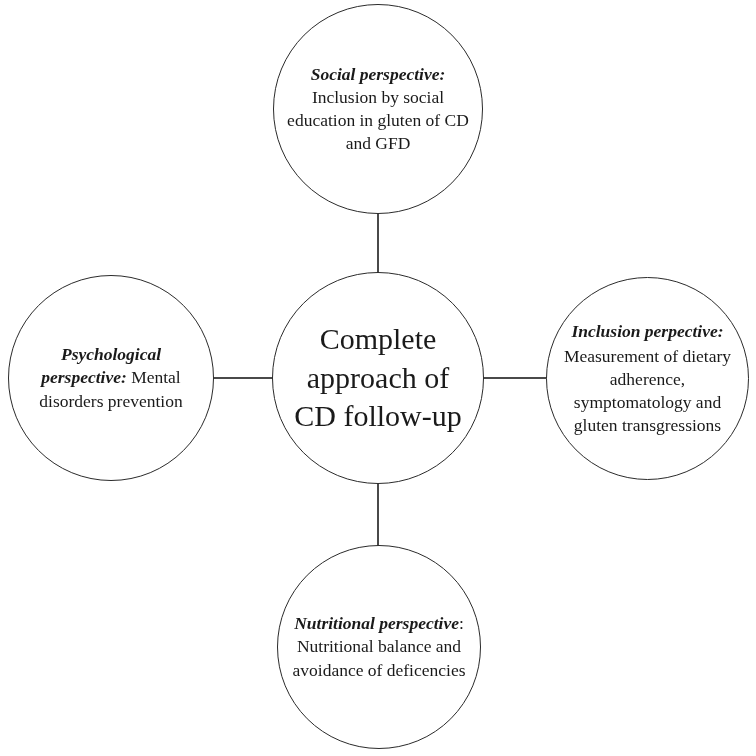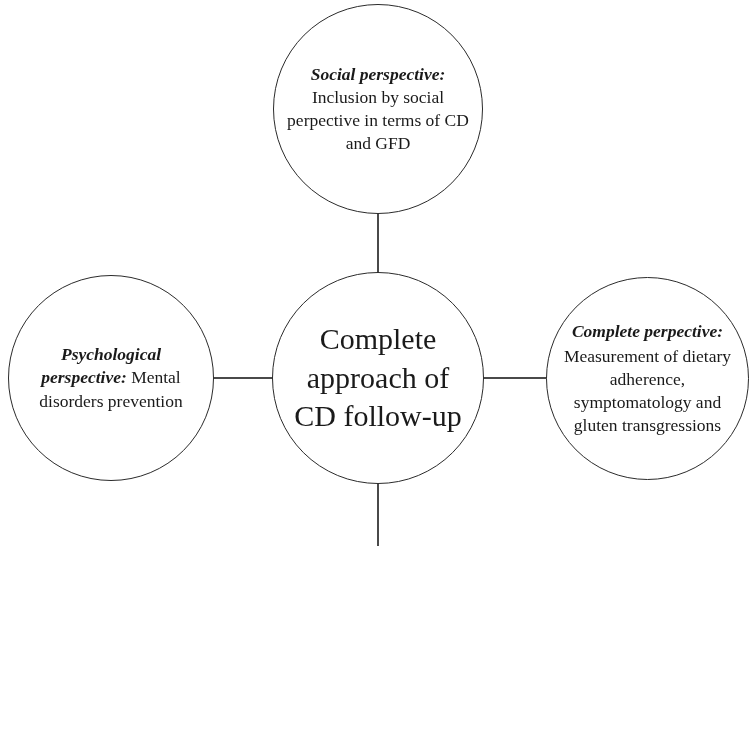--- a/index.html
+++ b/index.html
@@ -114,29 +114,32 @@
 <body>
 
 <div id="diagram">
 
   <div class="connector vertical" id="connector-top"></div>
   <div class="connector vertical" id="connector-bottom"></div>
   <div class="connector horizontal" id="connector-left"></div>
   <div class="connector horizontal" id="connector-right"></div>
 
   <div class="node" id="node-social">
-    <span class="node-text"><span class="label">Social perspective:</span><span>Inclusion by social perpective in terms of CD and GFD</span></span>
+    <span class="node-text"><span class="label">Social perspective:</span><span>Inclusion by social education in gluten of CD and GFD</span></span>
   </div>
 
   <div class="node" id="node-center">
     <span class="node-text">Complete approach of CD follow-up</span>
   </div>
 
   <div class="node" id="node-psychological">
     <span class="node-text"><span class="label">Psychological perspective:</span><span> Mental disorders prevention</span></span>
   </div>
 
   <div class="node" id="node-clinical">
-    <span class="node-text"><span class="label">Complete perpective:</span><span>Measurement of dietary adherence, symptomatology and gluten transgressions</span></span>
+    <span class="node-text"><span class="label">Inclusion perpective:</span><span>Measurement of dietary adherence, symptomatology and gluten transgressions</span></span>
   </div>
 
+  <div class="node" id="node-nutritional">
+    <span class="node-text"><span class="label">Nutritional perspective</span><span>: Nutritional balance and avoidance of deficencies</span></span>
+  </div>
 
 </div>
 
 </body></html>

